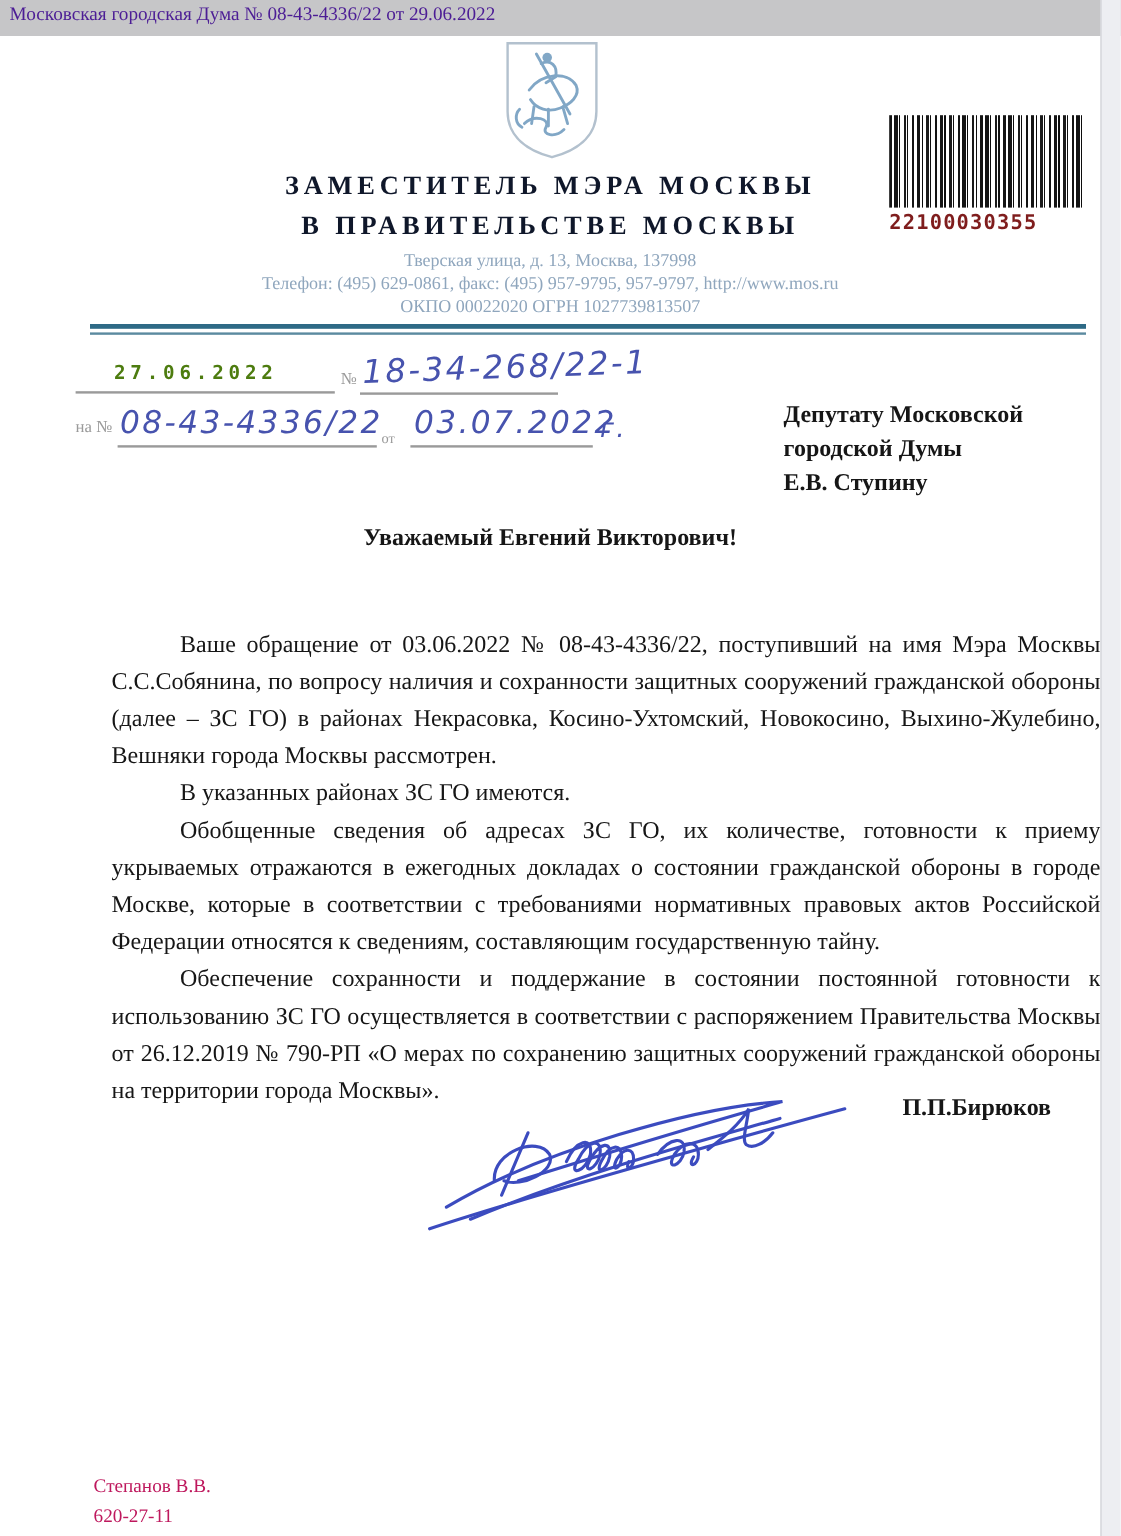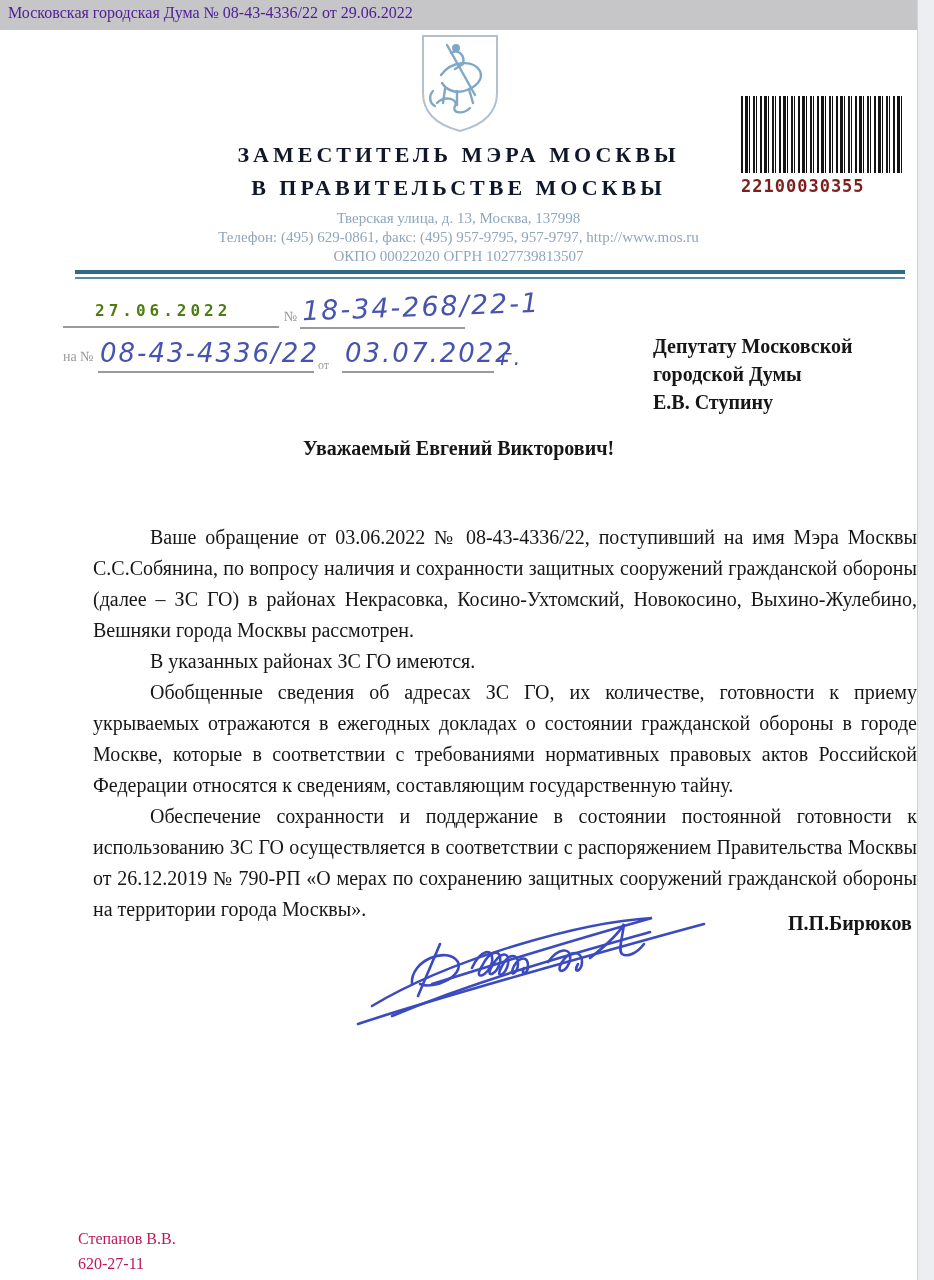--- a/index.html
+++ b/index.html
@@ -51,21 +51,21 @@
   #gsuf{left:500px;top:345px;font-size:22px;}
 
   
   #recipient{left:653px;top:332px;font-weight:bold;font-size:20px;line-height:28px;}
   #salutation{left:0;top:437px;width:917px;text-align:center;font-weight:bold;font-size:20px;}
   #bodytext{left:93px;top:474px;width:824px;font-size:20px;line-height:31px;text-align:justify;margin-top:48px;}
   #bodytext p{margin:0;text-indent:57px;}
 
   
   #sig{left:352px;top:888px;width:365px;height:150px;}
-  #signer{left:788px;top:912px;font-weight:bold;font-size:20px;}
+  #signer{left:752px;top:912px;font-weight:bold;font-size:20px;}
 
   
   #footer{left:78px;top:1226px;font-size:16px;line-height:25px;color:#be185d;}
 </style>
 </head>
 <body>
 
 <div id="page">
 
   <div id="topbar" class="abs">

